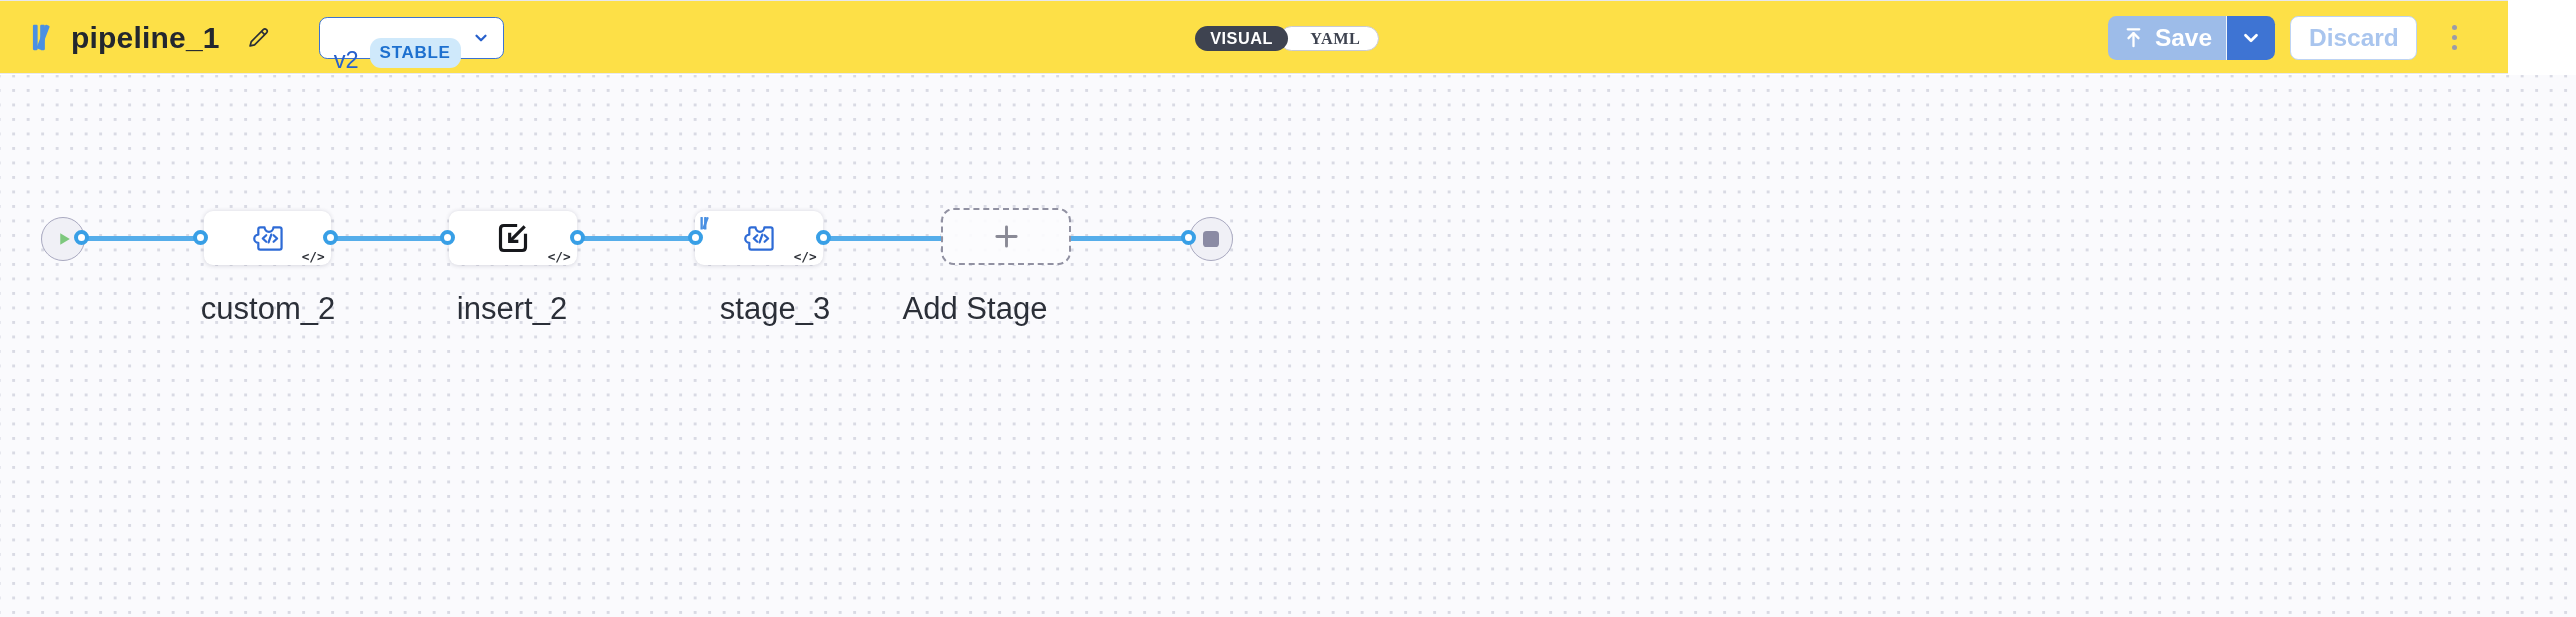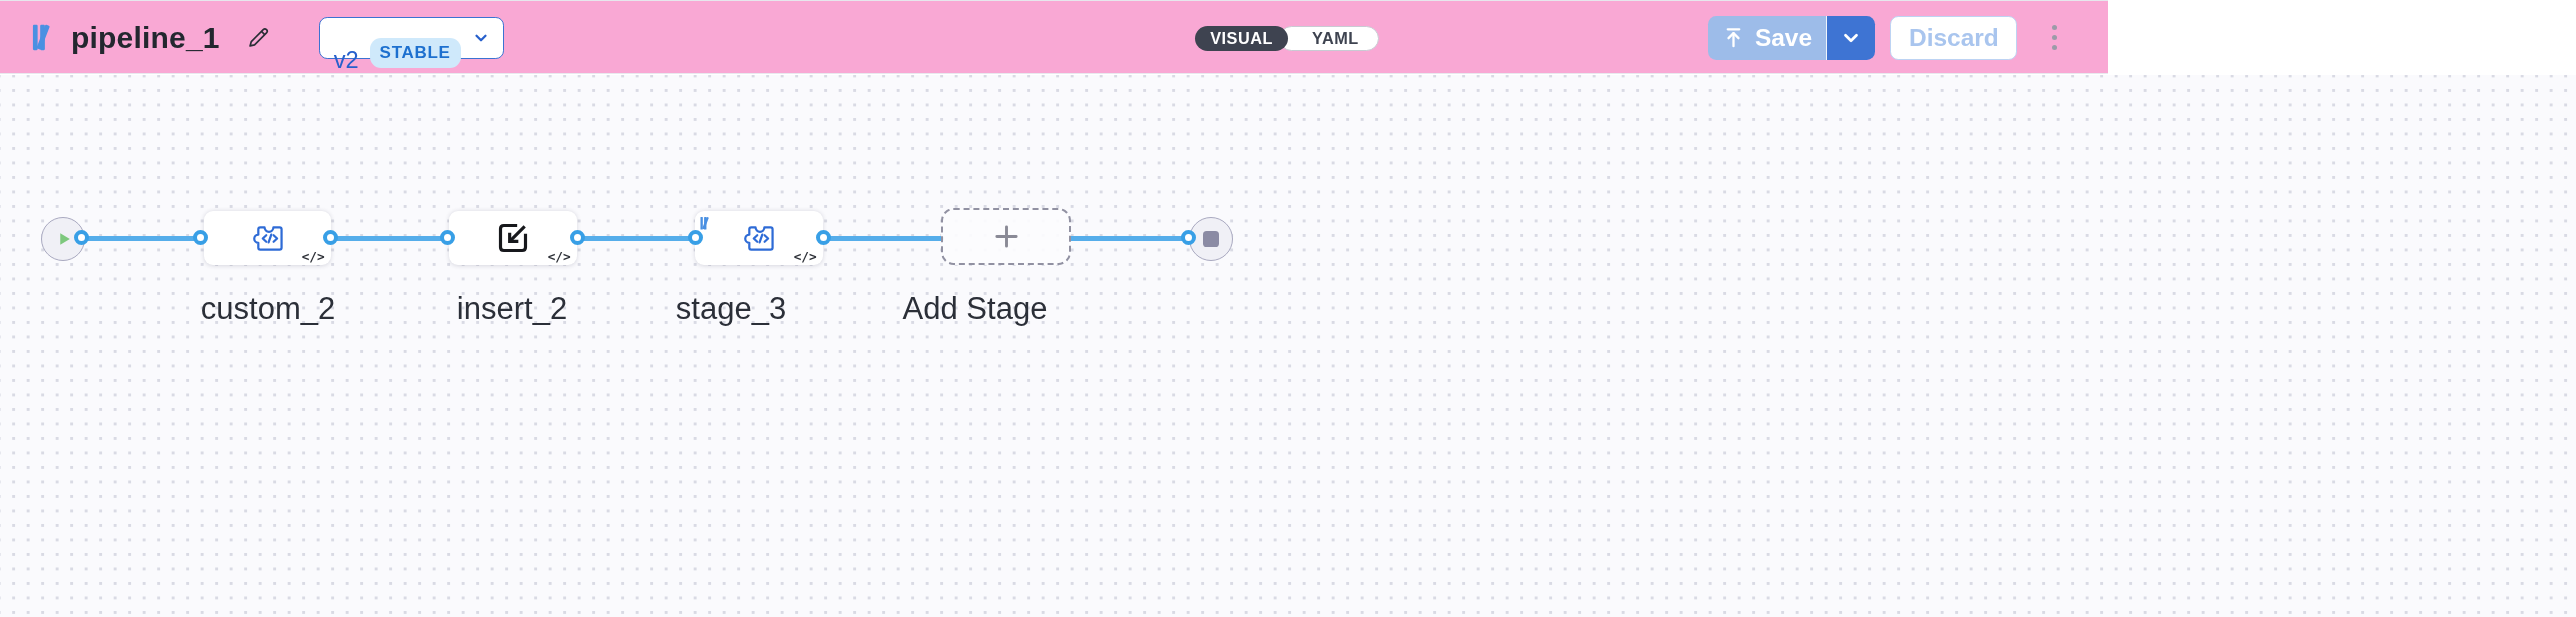--- a/index.html
+++ b/index.html
@@ -6,22 +6,22 @@
   html, body { width: 2576px; height: 617px; overflow: hidden; }
   body {
     font-family: "Liberation Sans", sans-serif;
     background: #fff;
     position: relative;
   }
   .app { width: 2576px; height: 617px; position: relative; }
 
   
   .header {
-    position: absolute; top: 0; left: 0; width: 2108px; height: 74px;
-    background: #f9a8d4;
+    position: absolute; top: 0; left: 0; width: 2508px; height: 74px;
+    background: #fde047;
     border-top: 0.9px solid #e7e7ed;
     border-bottom: 1.8px solid #e9e9ef;
     z-index: 10;
   }
   .header-left {
     position: absolute; left: 32px; top: 0; height: 73px;
     display: flex; align-items: center;
   }
   .app-logo { width: 23.6px; height: 29px; display: block; }
   .page-title {
@@ -46,21 +46,21 @@
   .view-toggle {
     position: absolute; left: 1195px; top: 25.4px; width: 183px; height: 24.5px;
   }
   .toggle-yaml {
     position: absolute; left: 84px; top: 0; width: 100px; height: 24.5px;
     background: #fff; border: 1.8px solid #c9cad3; border-radius: 12.7px;
     font-size: 16.3px; font-weight: bold; color: #3e4350; letter-spacing: 0.5px;
     cursor: pointer; z-index: 1;
     display: flex; align-items: center; justify-content: center;
     padding-left: 12.7px;
-    font-family: Liberation Sans, sans-serif;
+    font-family: Liberation Serif, serif;
   }
   .toggle-visual {
     position: absolute; left: 0; top: 0; width: 93px; height: 24.5px;
     background: #3e4350; border: none; border-radius: 12.7px;
     font-size: 16.3px; font-weight: bold; color: #ffffff; letter-spacing: 0.5px;
     cursor: pointer; z-index: 2;
     display: flex; align-items: center; justify-content: center;
     font-family: "Liberation Sans", sans-serif;
   }
 
@@ -271,18 +271,18 @@
     <div class="port" style="left:193px;"></div>
     <div class="port" style="left:323px;"></div>
     <div class="port" style="left:440px;"></div>
     <div class="port" style="left:570px;"></div>
     <div class="port" style="left:688px;"></div>
     <div class="port" style="left:816px;"></div>
     <div class="port" style="left:1181px;"></div>
 
     <div class="node-label" style="left:159px;">custom_2</div>
     <div class="node-label" style="left:403px;">insert_2</div>
-    <div class="node-label" style="left:622px;text-align:center;">stage_3</div>
+    <div class="node-label" style="left:666px;text-align:center;">stage_3</div>
     <div class="node-label" style="left:866px;">Add Stage</div>
 
   </div>
 </div>
 
 
 </body></html>

